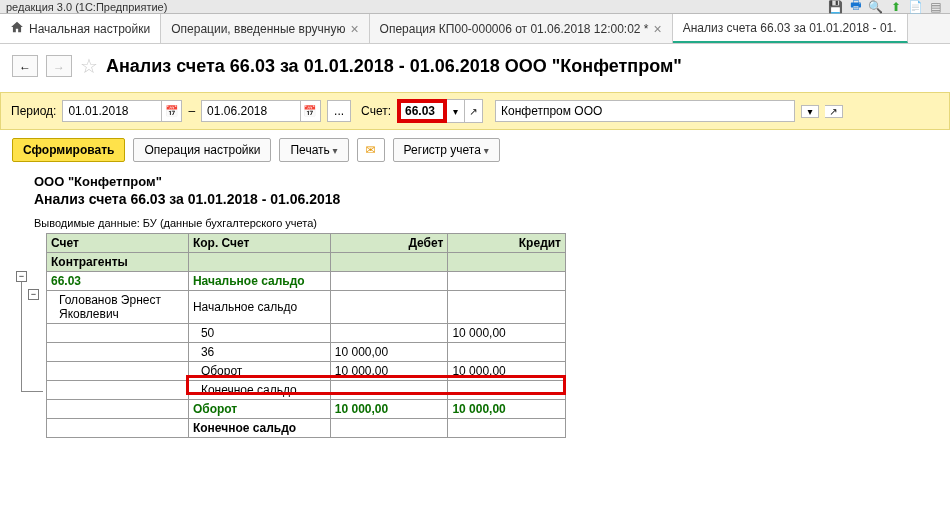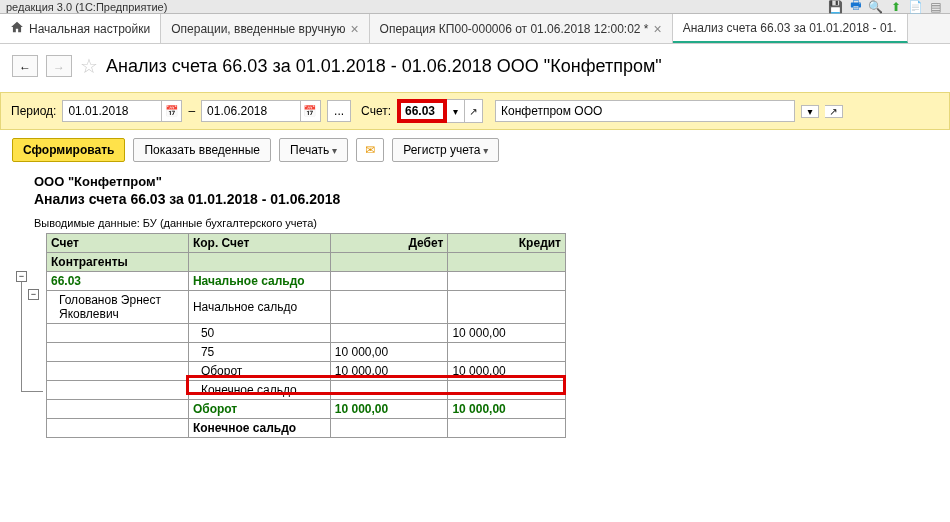--- a/index.html
+++ b/index.html
@@ -12,21 +12,21 @@
   
   .tabs { display: flex; border-bottom: 1px solid #ccc; background: #f5f5f5; height: 30px; align-items: stretch; }
   .tab { display: flex; align-items: center; padding: 0 10px; border-right: 1px solid #ccc; cursor: pointer; font-size: 12px; color: #333; gap: 5px; }
   .tab.home { background: #fff; }
   .tab .close { font-size: 14px; color: #888; cursor: pointer; }
   .tab.active { border-bottom: 2px solid #2a8; background: #fff; }
   
   .navbar { display: flex; align-items: center; padding: 10px 12px 14px 12px; gap: 8px; }
   .navbtn { width: 26px; height: 22px; border: 1px solid #bbb; background: #fafafa; display:flex; align-items:center; justify-content:center; cursor:pointer; }
   .star { font-size: 20px; color: #ccc; cursor: pointer; }
-  .page-title { font-size: 18px; font-weight: normal; color: #000; }
+  .page-title { font-size: 18px; font-weight: bold; color: #000; }
   
   .period-bar { background: #fff4b8; border: 1px solid #e6d77a; padding: 6px 10px; display: flex; align-items: center; gap: 6px; }
   .plabel { font-size: 12px; }
   .date-box { display:flex; }
   .date-input { border: 1px solid #bbb; background: #fff; padding: 3px 5px; width: 100px; font-size: 12px; }
   .date-btn { border: 1px solid #bbb; border-left: none; background: #fff; width: 20px; display:flex;align-items:center;justify-content:center;cursor:pointer; font-size:11px; }
   .dots-btn { border:1px solid #bbb; background:#fff; width: 24px; height:22px; display:flex;align-items:center;justify-content:center;cursor:pointer;}
   .acct-label { margin-left: 4px; text-align: center; }
   .acct-group { display:flex; }
   .acct-input { border: 4px solid #d00; background:#fff; padding: 1px 4px; width: 50px; font-size:12px; font-weight:bold; }
@@ -130,21 +130,21 @@
     <div class="acct-small">▾</div>
     <div class="acct-small">↗</div>
   </div>
   <input class="org-input" value="Конфетпром ООО" style="">
   <div class="acct-small" style="border-left:1px solid #bbb">▾</div>
   <div class="acct-small">↗</div>
 </div>
 
 <div class="action-bar">
   <button class="btn primary">Сформировать</button>
-  <button class="btn">Показать введенные</button>
+  <button class="btn">Операция настройки</button>
   <button class="btn drop">Печать</button>
   <button class="btn icon-only" style="background:#fff">
     <span style="color:#e69500">✉</span>
   </button>
   <button class="btn drop">Регистр учета</button>
 </div>
 
 <div class="report">
   <div class="report-header">
     <div class="org-name">ООО "Конфетпром"</div>
@@ -188,21 +188,21 @@
           <td class="num"></td>
         </tr>
         <tr>
           <td></td>
           <td style="padding-left:12px">50</td>
           <td class="num"></td>
           <td class="num">10 000,00</td>
         </tr>
         <tr>
           <td></td>
-          <td style="padding-left:12px">75</td>
+          <td style="padding-left:12px">36</td>
           <td class="num">10 000,00</td>
           <td class="num"></td>
         </tr>
         <tr>
           <td></td>
           <td style="padding-left:12px">Оборот</td>
           <td class="num">10 000,00</td>
           <td class="num">10 000,00</td>
         </tr>
         <tr>

